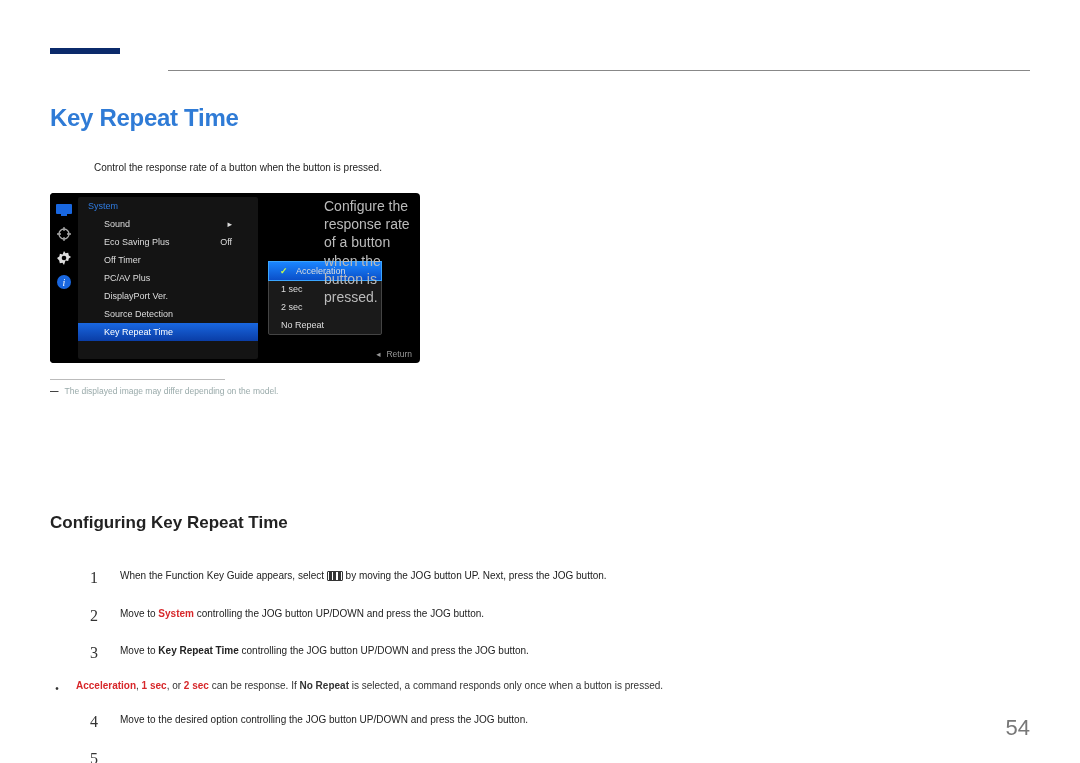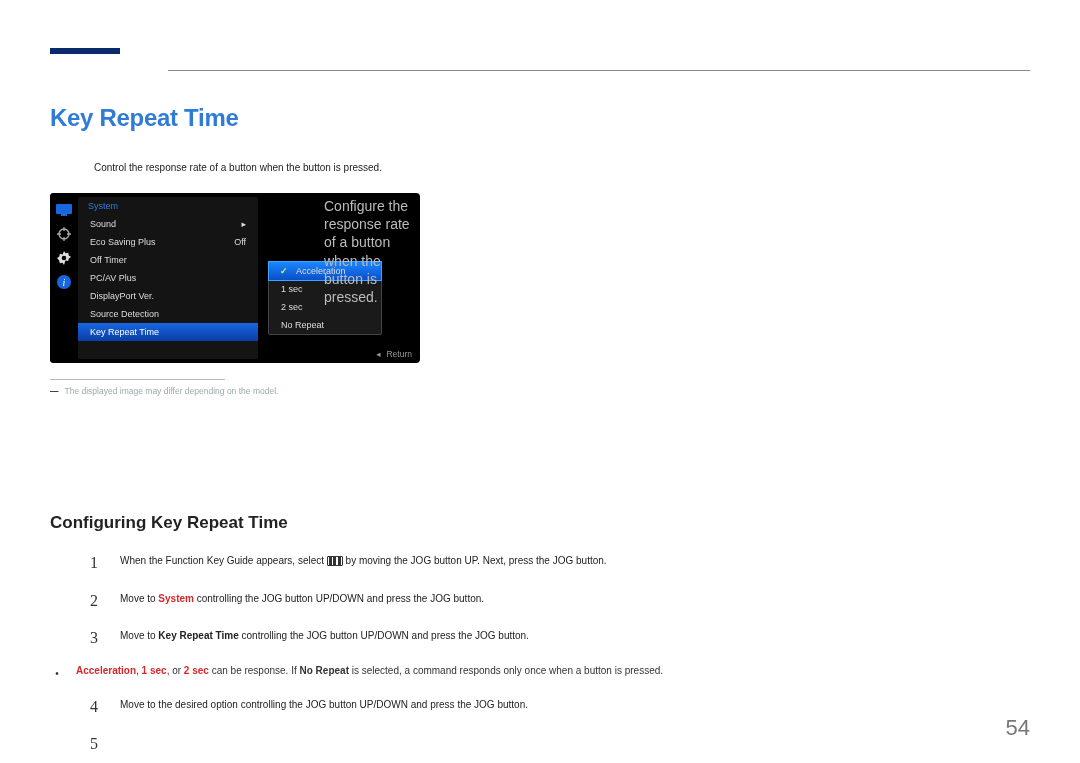--- a/index.html
+++ b/index.html
@@ -78,21 +78,21 @@
     margin: 4px 0 4px 0;
     border-radius: 2px;
     overflow: hidden;
   }
   .menu-hdr {
     color: #2f7be0;
     font-size: 9px;
     padding: 4px 10px;
   }
   .menu-row {
-    padding: 4px 12px;
+    padding: 4px 26px;
     display: flex; justify-content: space-between;
     color: #ddd;
   }
   .menu-row.sel {
     background: linear-gradient(#1967e0,#0a3da6);
     color: #fff;
   }
   .osd-popup {
     position: absolute;
     left: 218px; top: 68px;
@@ -133,21 +133,21 @@
   .footnote {
     font-size: 8.5px;
     color: #9aa;
     display: flex; gap: 6px;
   }
   .footnote .dash { color: #333; font-weight: 600; }
 
   h2.rtitle {
     font-size: 17px;
     font-weight: 700;
-    margin-bottom: 17px;
+    margin-bottom: 32px;
     color: #222;
   }
   .steps { list-style: none; }
   .steps li {
     display: flex;
     gap: 16px;
     font-size: 10px;
     line-height: 1.6;
     margin-bottom: 12px;
     color: #222;

